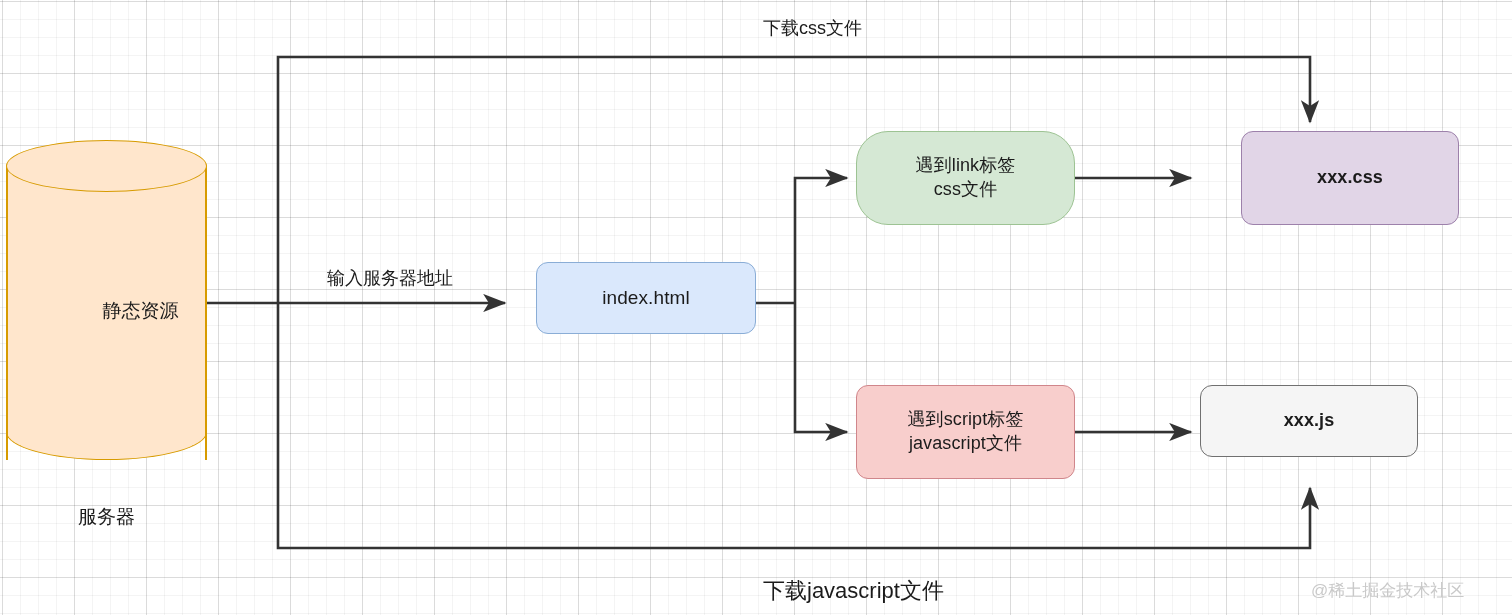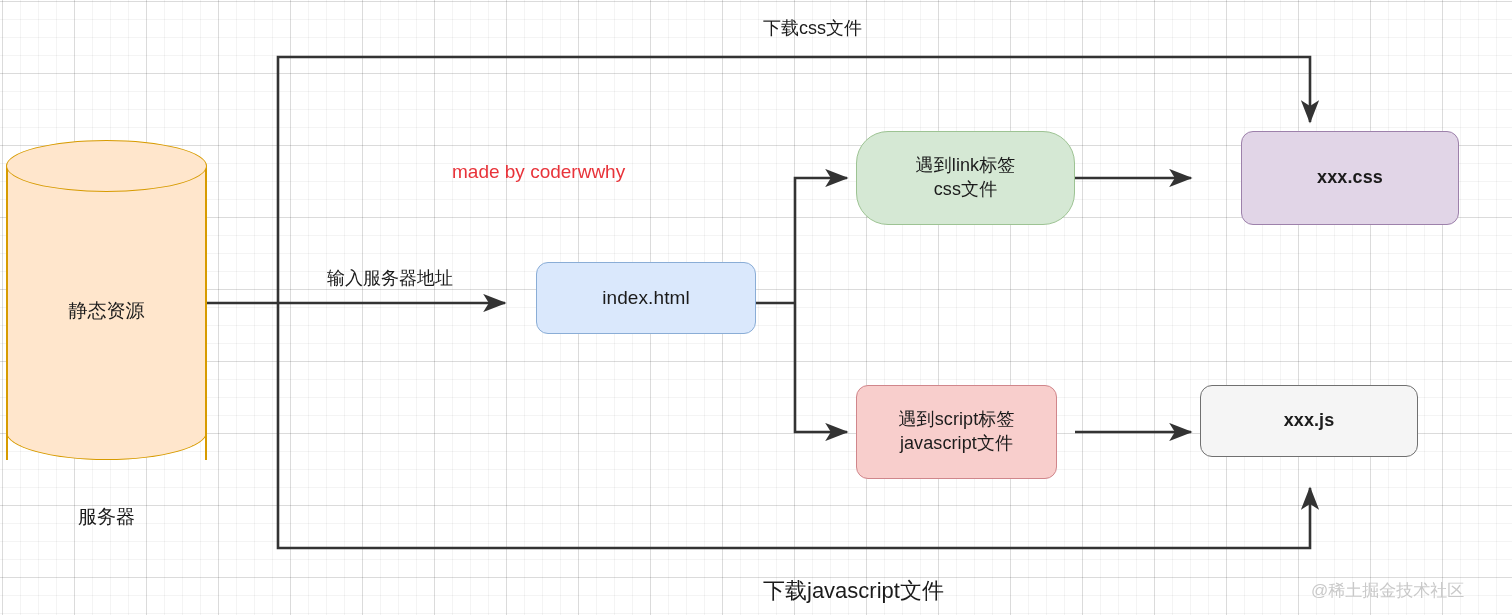--- a/index.html
+++ b/index.html
@@ -59,21 +59,21 @@
     font-size: 19px;
   }
   #node-link-tag {
     left: 856px; top: 131px; width: 219px; height: 94px;
     background: #d5e8d4;
     border-color: #9dc393;
     font-size: 18px;
     border-radius: 32px;
   }
   #node-script-tag {
-    left: 856px; top: 385px; width: 201px; height: 94px;
+    left: 856px; top: 385px; width: 219px; height: 94px;
     background: #f8cecc;
     border-color: #d0868b;
     font-size: 18px;
   }
   #node-css-file {
     left: 1200px; top: 131px; width: 218px; height: 94px;
     background: #e1d5e7;
     border-color: #9d81ab;
     font-size: 18px;
     font-weight: bold;
@@ -124,20 +124,21 @@
     border-radius: 50%;
   }
   #node-static-resources .cyl-label {
     position: absolute;
     left: 0;
     top: 158px;
     width: 201px;
     text-align: center;
     font-size: 19px;
     color: #1b1b1b;
+    padding-left: 34px;
   }
   .free-label {
     position: absolute;
     color: #1b1b1b;
     white-space: nowrap;
     margin-top: 6px;
   }
   #label-server-caption {
     left: 6px; top: 498px; width: 201px;
     text-align: center;
@@ -216,17 +217,16 @@
   <div class="node" id="node-css-file">xxx.css</div>
 
   <div class="node" id="node-js-file">xxx.js</div>
 
   <div class="free-label" id="label-enter-address">输入服务器地址</div>
 
   <div class="free-label" id="label-download-css">下载css文件</div>
 
   <div class="free-label" id="label-download-js">下载javascript文件</div>
 
-  <div class="free-label" id="label-made-by">made by coderwwhy</div>
 
   <div class="free-label" id="watermark">@稀土掘金技术社区</div>
 
 </div>
 
 </body></html>

